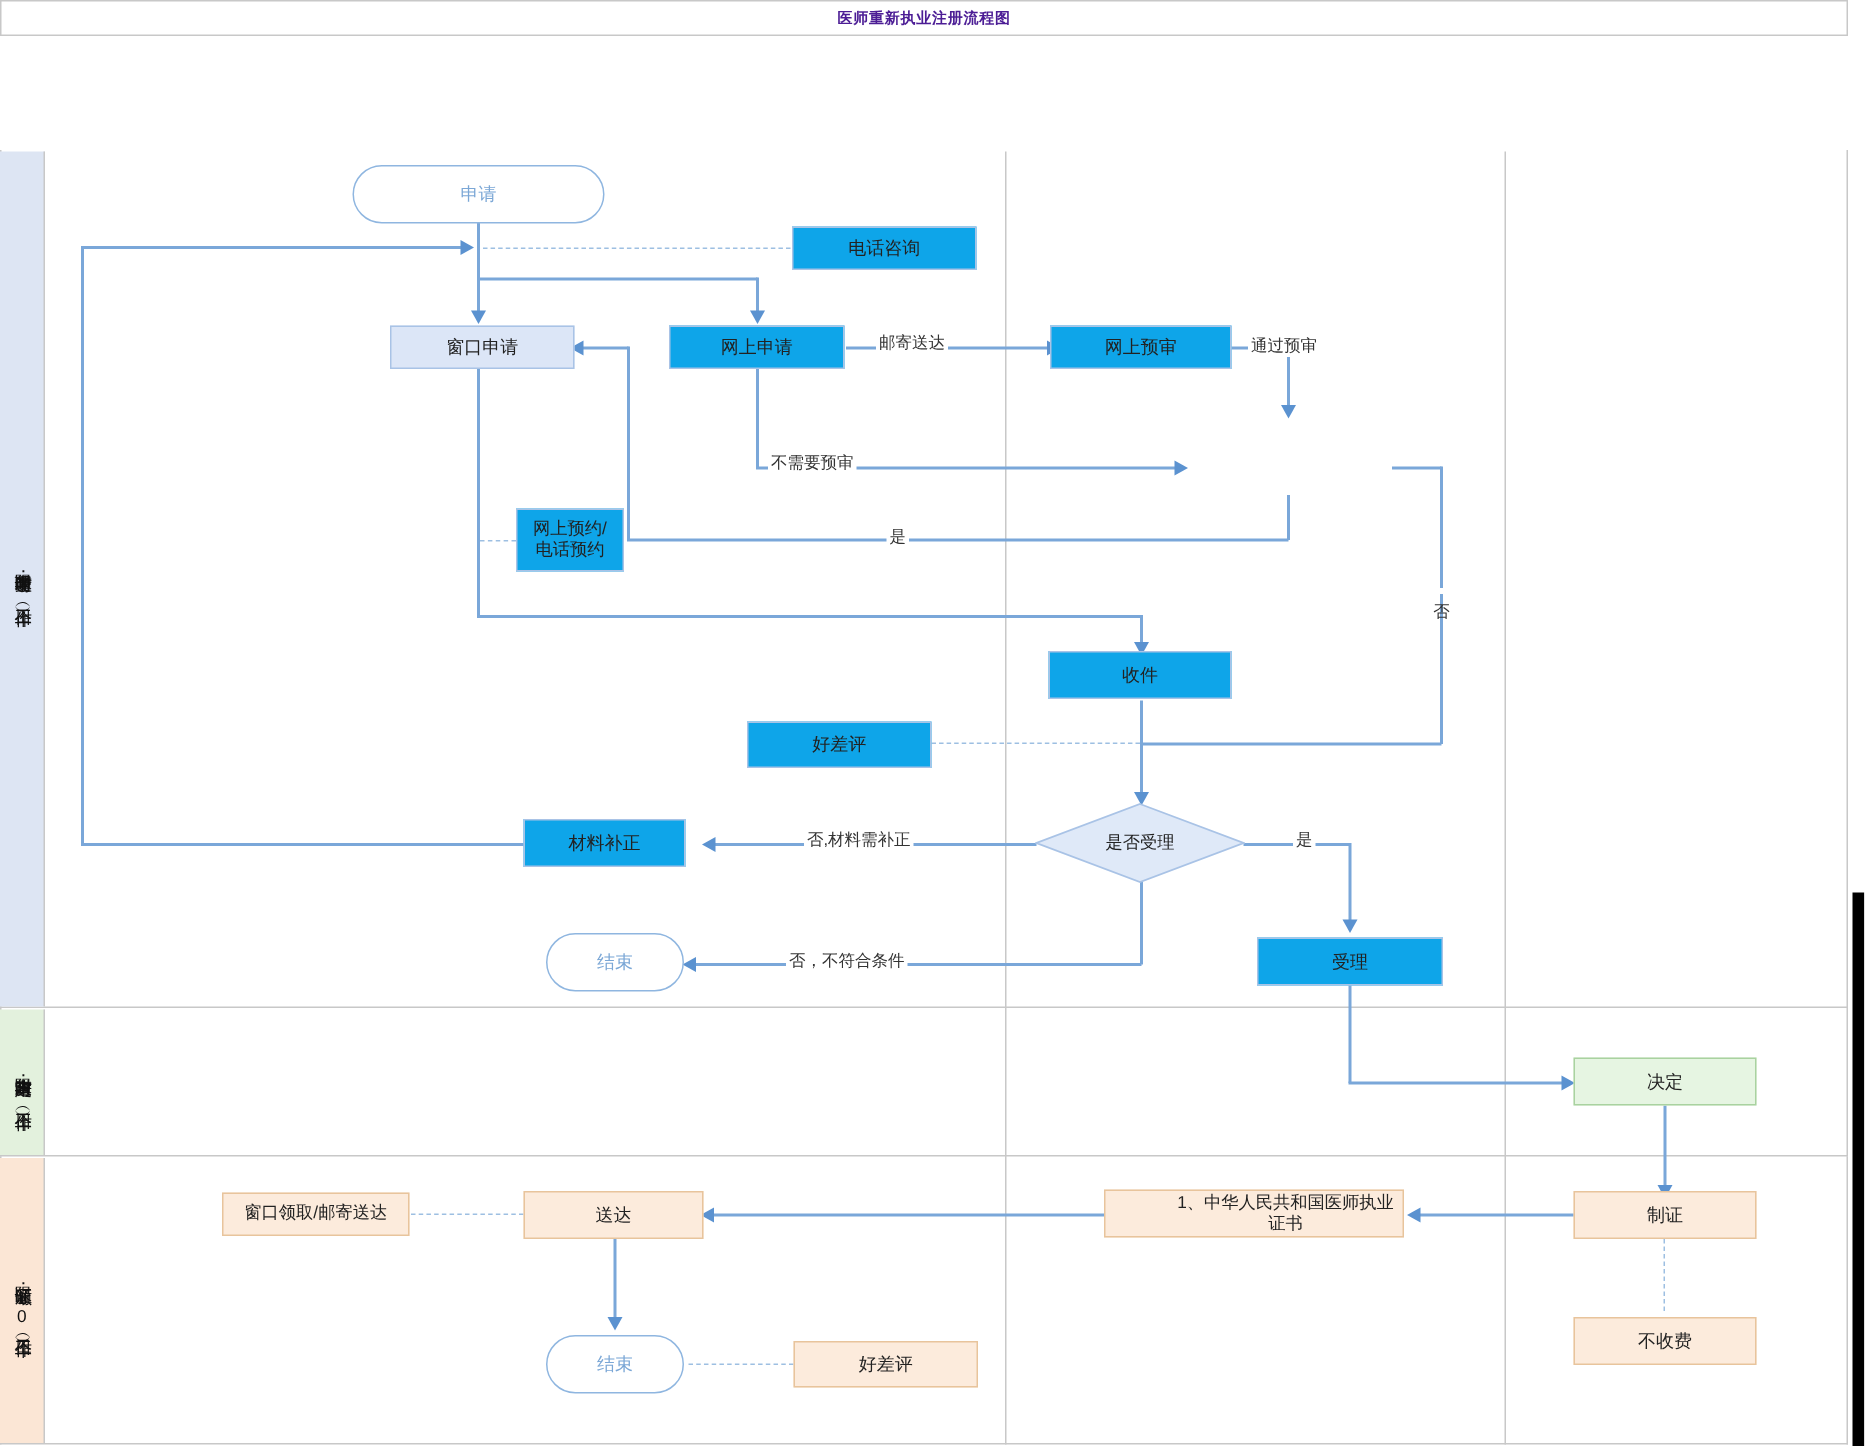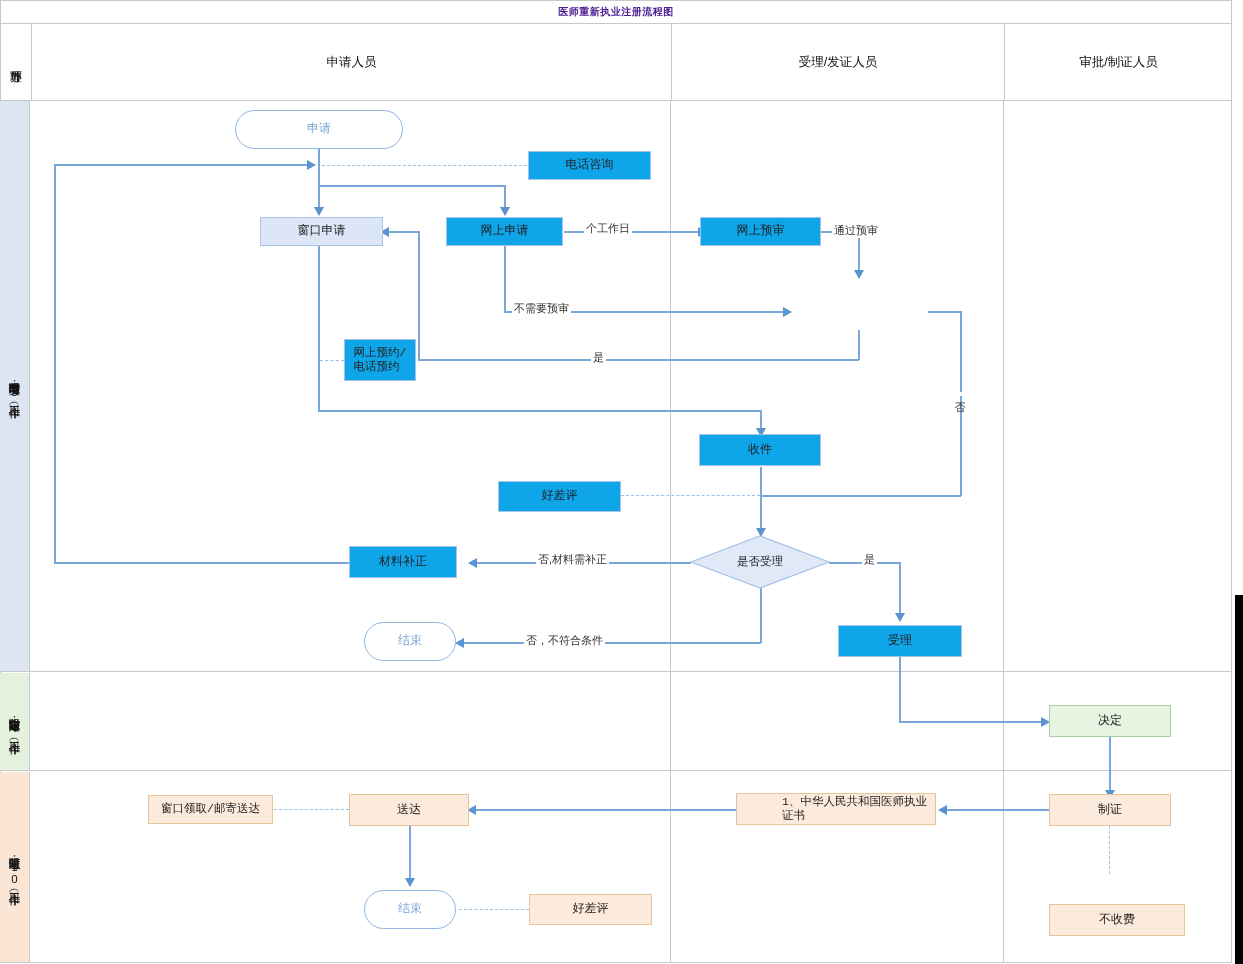--- a/index.html
+++ b/index.html
@@ -25,21 +25,21 @@
       border-right:1px solid #c8c8c8;overflow:hidden;text-align:center;}
 
   .band{position:absolute;left:0;width:1232px;box-sizing:border-box;
       border-left:1px solid #c8c8c8;border-right:1px solid #c8c8c8;border-bottom:1px solid #c8c8c8;}
 
   
   .colsep{position:absolute;width:1px;background:#c8c8c8;}
 
   
   .node{position:absolute;box-sizing:border-box;display:flex;align-items:center;justify-content:center;
-        font-size:12px;color:#222;line-height:1.25;padding:0 3px;font-family:Liberation Mono, monospace;}
+        text-align:center;font-size:12px;color:#222;line-height:1.25;padding:0 3px;}
   .box-blue{background:#dce6f7;border:1px solid #a9c3e6;}
   .box-blue-lite{background:#0ea5e9;border:1px solid #a9c3e6;}
   .box-green{background:#e6f5e2;border:1px solid #a9d2a0;}
   .box-peach{background:#fcebdc;border:1px solid #e8c49c;}
   .terminator{background:#ffffff;border:1.4px solid #8fb6e0;border-radius:22px;color:#7ba7d6;}
   .diamond{background:transparent;border:none;}
   .diamond .dlabel{position:relative;z-index:2;font-size:11.5px;color:#222;line-height:1.25;}
   .diamond svg{position:absolute;left:0;top:0;}
 
   
@@ -61,29 +61,20 @@
 </style>
 </head>
 <body>
 
 <div id="page">
 
   <div id="title-bar" class="frame">
     <span class="t">医师重新执业注册流程图</span>
   </div>
 
-  <div id="header-row" class="frame">
-    <div class="hdr-cell" style="left:0;width:30px;writing-mode:vertical-rl;text-orientation:upright;line-height:1.05;font-size:11.5px;">办理环节</div>
-    <div class="vsep" style="left:30px;"></div>
-    <div class="hdr-cell" style="left:31px;width:639px;">申请人员</div>
-    <div class="vsep" style="left:670px;"></div>
-    <div class="hdr-cell" style="left:671px;width:332px;">受理/发证人员</div>
-    <div class="vsep" style="left:1003px;"></div>
-    <div class="hdr-cell" style="left:1004px;width:227px;">审批/制证人员</div>
-  </div>
 
   <div class="band" style="top:100px;height:572px;"></div>
   <div class="band" style="top:672px;height:99px;"></div>
   <div class="band" style="top:771px;height:192px;"></div>
 
   <div class="rowlabel" style="top:101px;height:570px;background:#dde5f3;">申请与受理时限：3（个工作日）</div>
   <div class="rowlabel" style="top:673px;height:97px;background:#e3f1dd;">审查与决定时限：4（个工作日）</div>
   <div class="rowlabel" style="top:772px;height:190px;background:#fbe6d5;">颁证时限：10（个工作日）</div>
 
   <div class="colsep" style="left:670px;top:101px;height:862px;"></div>
@@ -98,21 +89,21 @@
   <div class="ln lh" style="left:54px;top:562px;width:295px;"></div>
 
   <div class="dash-h" style="left:322px;top:165px;width:205px;"></div>
 
   <div class="ln lh" style="left:318px;top:185px;width:187px;"></div>
   <div class="ln lv" style="left:504px;top:185px;height:25px;"></div>
   <div class="arrow ar-down" style="left:500px;top:207px;"></div>
 
   <div class="ln lh" style="left:564px;top:231px;width:137px;"></div>
   <div class="arrow ar-right" style="left:698px;top:227px;"></div>
-  <div class="elabel" style="left:584px;top:221px;">个工作日</div>
+  <div class="elabel" style="left:584px;top:221px;">邮寄送达</div>
 
   <div class="ln lh" style="left:821px;top:231px;width:38px;"></div>
   <div class="ln lv" style="left:858px;top:231px;height:42px;"></div>
   <div class="arrow ar-down" style="left:854px;top:270px;"></div>
   <div class="elabel" style="left:832px;top:223px;">通过预审</div>
 
   <div class="ln lv" style="left:504px;top:246px;height:66px;"></div>
   <div class="ln lh" style="left:504px;top:311px;width:282px;"></div>
   <div class="arrow ar-right" style="left:783px;top:307px;"></div>
   <div class="elabel" style="left:512px;top:301px;">不需要预审</div>
@@ -205,21 +196,21 @@
   </div>
 
   <div class="node terminator" style="left:364px;top:622px;width:92px;height:39px;">结束</div>
 
   <div class="node box-blue-lite" style="left:838px;top:625px;width:124px;height:32px;">受理</div>
 
   <div class="node box-green" style="left:1049px;top:705px;width:122px;height:32px;">决定</div>
 
   <div class="node box-peach" style="left:1049px;top:794px;width:122px;height:32px;">制证</div>
 
-  <div class="node box-peach" style="left:1049px;top:904px;width:136px;height:32px;">不收费</div>
+  <div class="node box-peach" style="left:1049px;top:878px;width:122px;height:32px;">不收费</div>
 
   <div class="node box-peach" style="left:736px;top:793px;width:200px;height:32px;font-size:11.5px;padding-left:45px;">1、中华人民共和国医师执业证书</div>
 
   <div class="node box-peach" style="left:349px;top:794px;width:120px;height:32px;">送达</div>
 
   <div class="node box-peach" style="left:148px;top:795px;width:125px;height:29px;font-size:11.5px;">窗口领取/邮寄送达</div>
 
   <div class="node terminator" style="left:364px;top:890px;width:92px;height:39px;">结束</div>
 
   <div class="node box-peach" style="left:529px;top:894px;width:123px;height:31px;">好差评</div>

